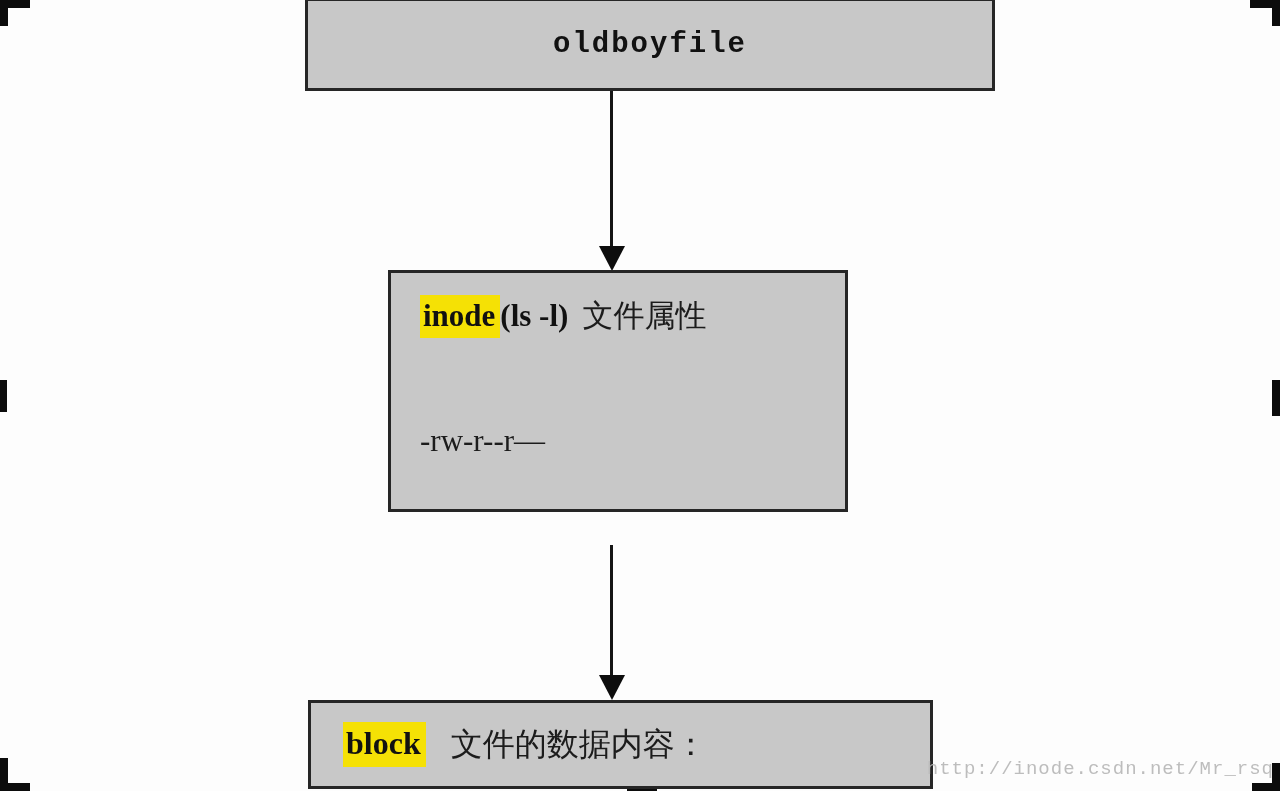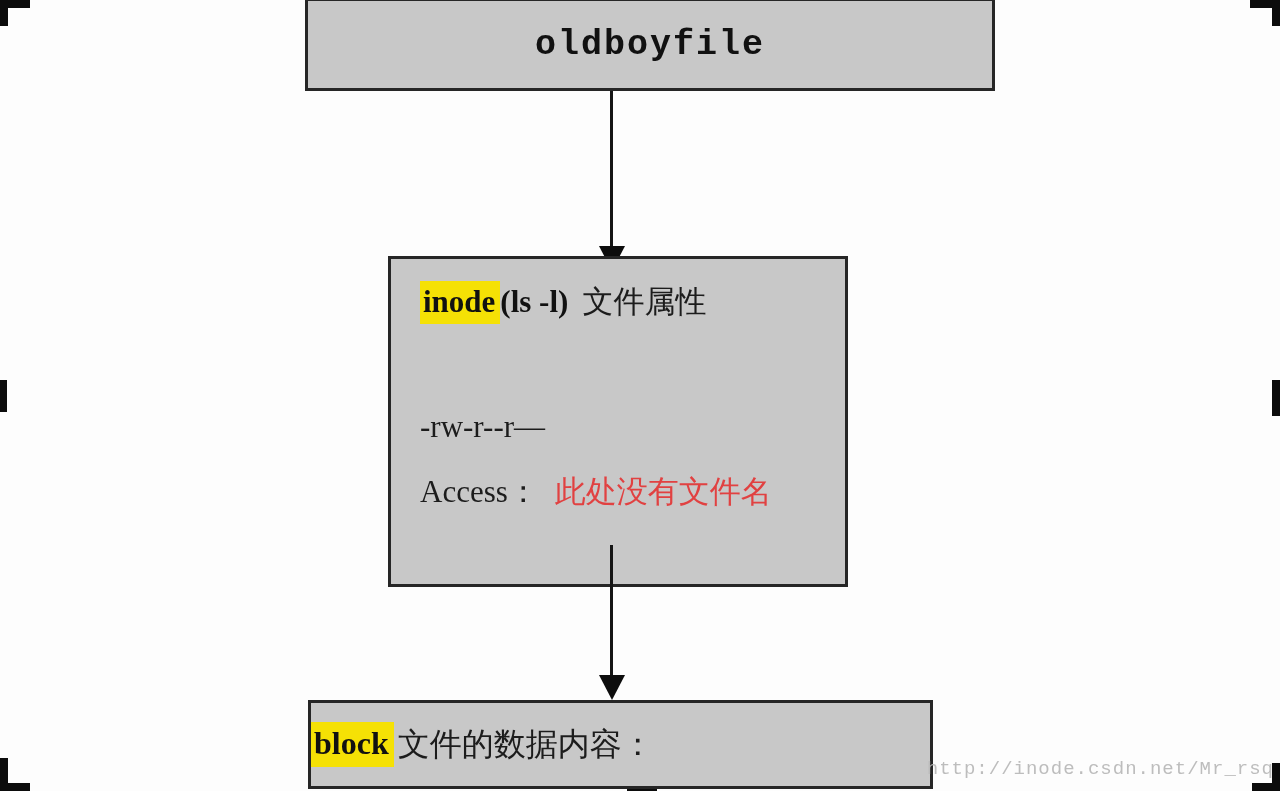--- a/index.html
+++ b/index.html
@@ -10,42 +10,42 @@
     color:#1c1c1c;
   }
   .gbox{
     position:absolute;background:#c8c8c8;border:3px solid #262626;
     box-sizing:border-box;
   }
   .top-box{left:305px;top:-2px;width:690px;height:93px;
     display:flex;align-items:center;justify-content:center;}
   .top-box .title{
     font-family:"Liberation Mono","DejaVu Sans Mono",monospace;
-    font-size:35px;font-weight:bold;letter-spacing:2px;color:#111;
+    font-size:29px;font-weight:bold;letter-spacing:2px;color:#111;
   }
-  .inode-box{left:388px;top:256px;width:460px;height:331px;}
+  .inode-box{left:388px;top:270px;width:460px;height:242px;}
   .inode-line{position:absolute;left:29px;white-space:nowrap;font-size:31px;}
   .l1{top:22px;}
   .l2{top:88px;}
   .l3{top:150px;}
   .l4{top:212px;}
   .hl{
     background:#f5e105;font-weight:bold;color:#111;
     padding:3px 5px 5px 3px;
   }
   .bold{font-weight:bold;color:#111;}
   .cjk{margin-left:14px;}
   .colon{margin:0 10px 0 14px;}
   .red{color:#e14141;margin-left:16px;}
   .block-box{
     left:308px;top:700px;width:625px;height:89px;
-    display:flex;align-items:center;
+    display:flex;align-items:center;padding-left:32px;
     font-size:32px;white-space:nowrap;
   }
-  .block-box .label{margin-left:4px;}
+  .block-box .label{margin-left:25px;}
   .block-box .value{margin-left:16px;}
   .arrow-line{position:absolute;width:3px;background:#151515;}
   .a1{left:610px;top:91px;height:157px;}
   .a2{left:610px;top:545px;height:132px;}
   .arrow-head{
     position:absolute;width:0;height:0;
     border-left:13px solid transparent;border-right:13px solid transparent;
     border-top:25px solid #0d0d0d;
   }
   .h1{left:599px;top:246px;}
@@ -92,23 +92,20 @@
 <div class="arrow-line a1"></div>
 <div class="arrow-head h1"></div>
 
 <div class="gbox inode-box">
   <div class="inode-line l1">
     <span class="hl">inode</span><span class="bold">(ls -l)</span><span class="cjk">文件属性</span>
   </div>
   <div class="inode-line l3">
     <span>-rw-r--r—</span>
   </div>
-  <div class="inode-line l4">
-    <span>Access：</span><span class="red">此处没有文件名</span>
-  </div>
 </div>
 
 <div class="arrow-line a2"></div>
 <div class="arrow-head h2"></div>
 
 <div class="gbox block-box">
   <span class="hl">block</span>
   <span class="label">文件的数据内容：</span>
 </div>
 

